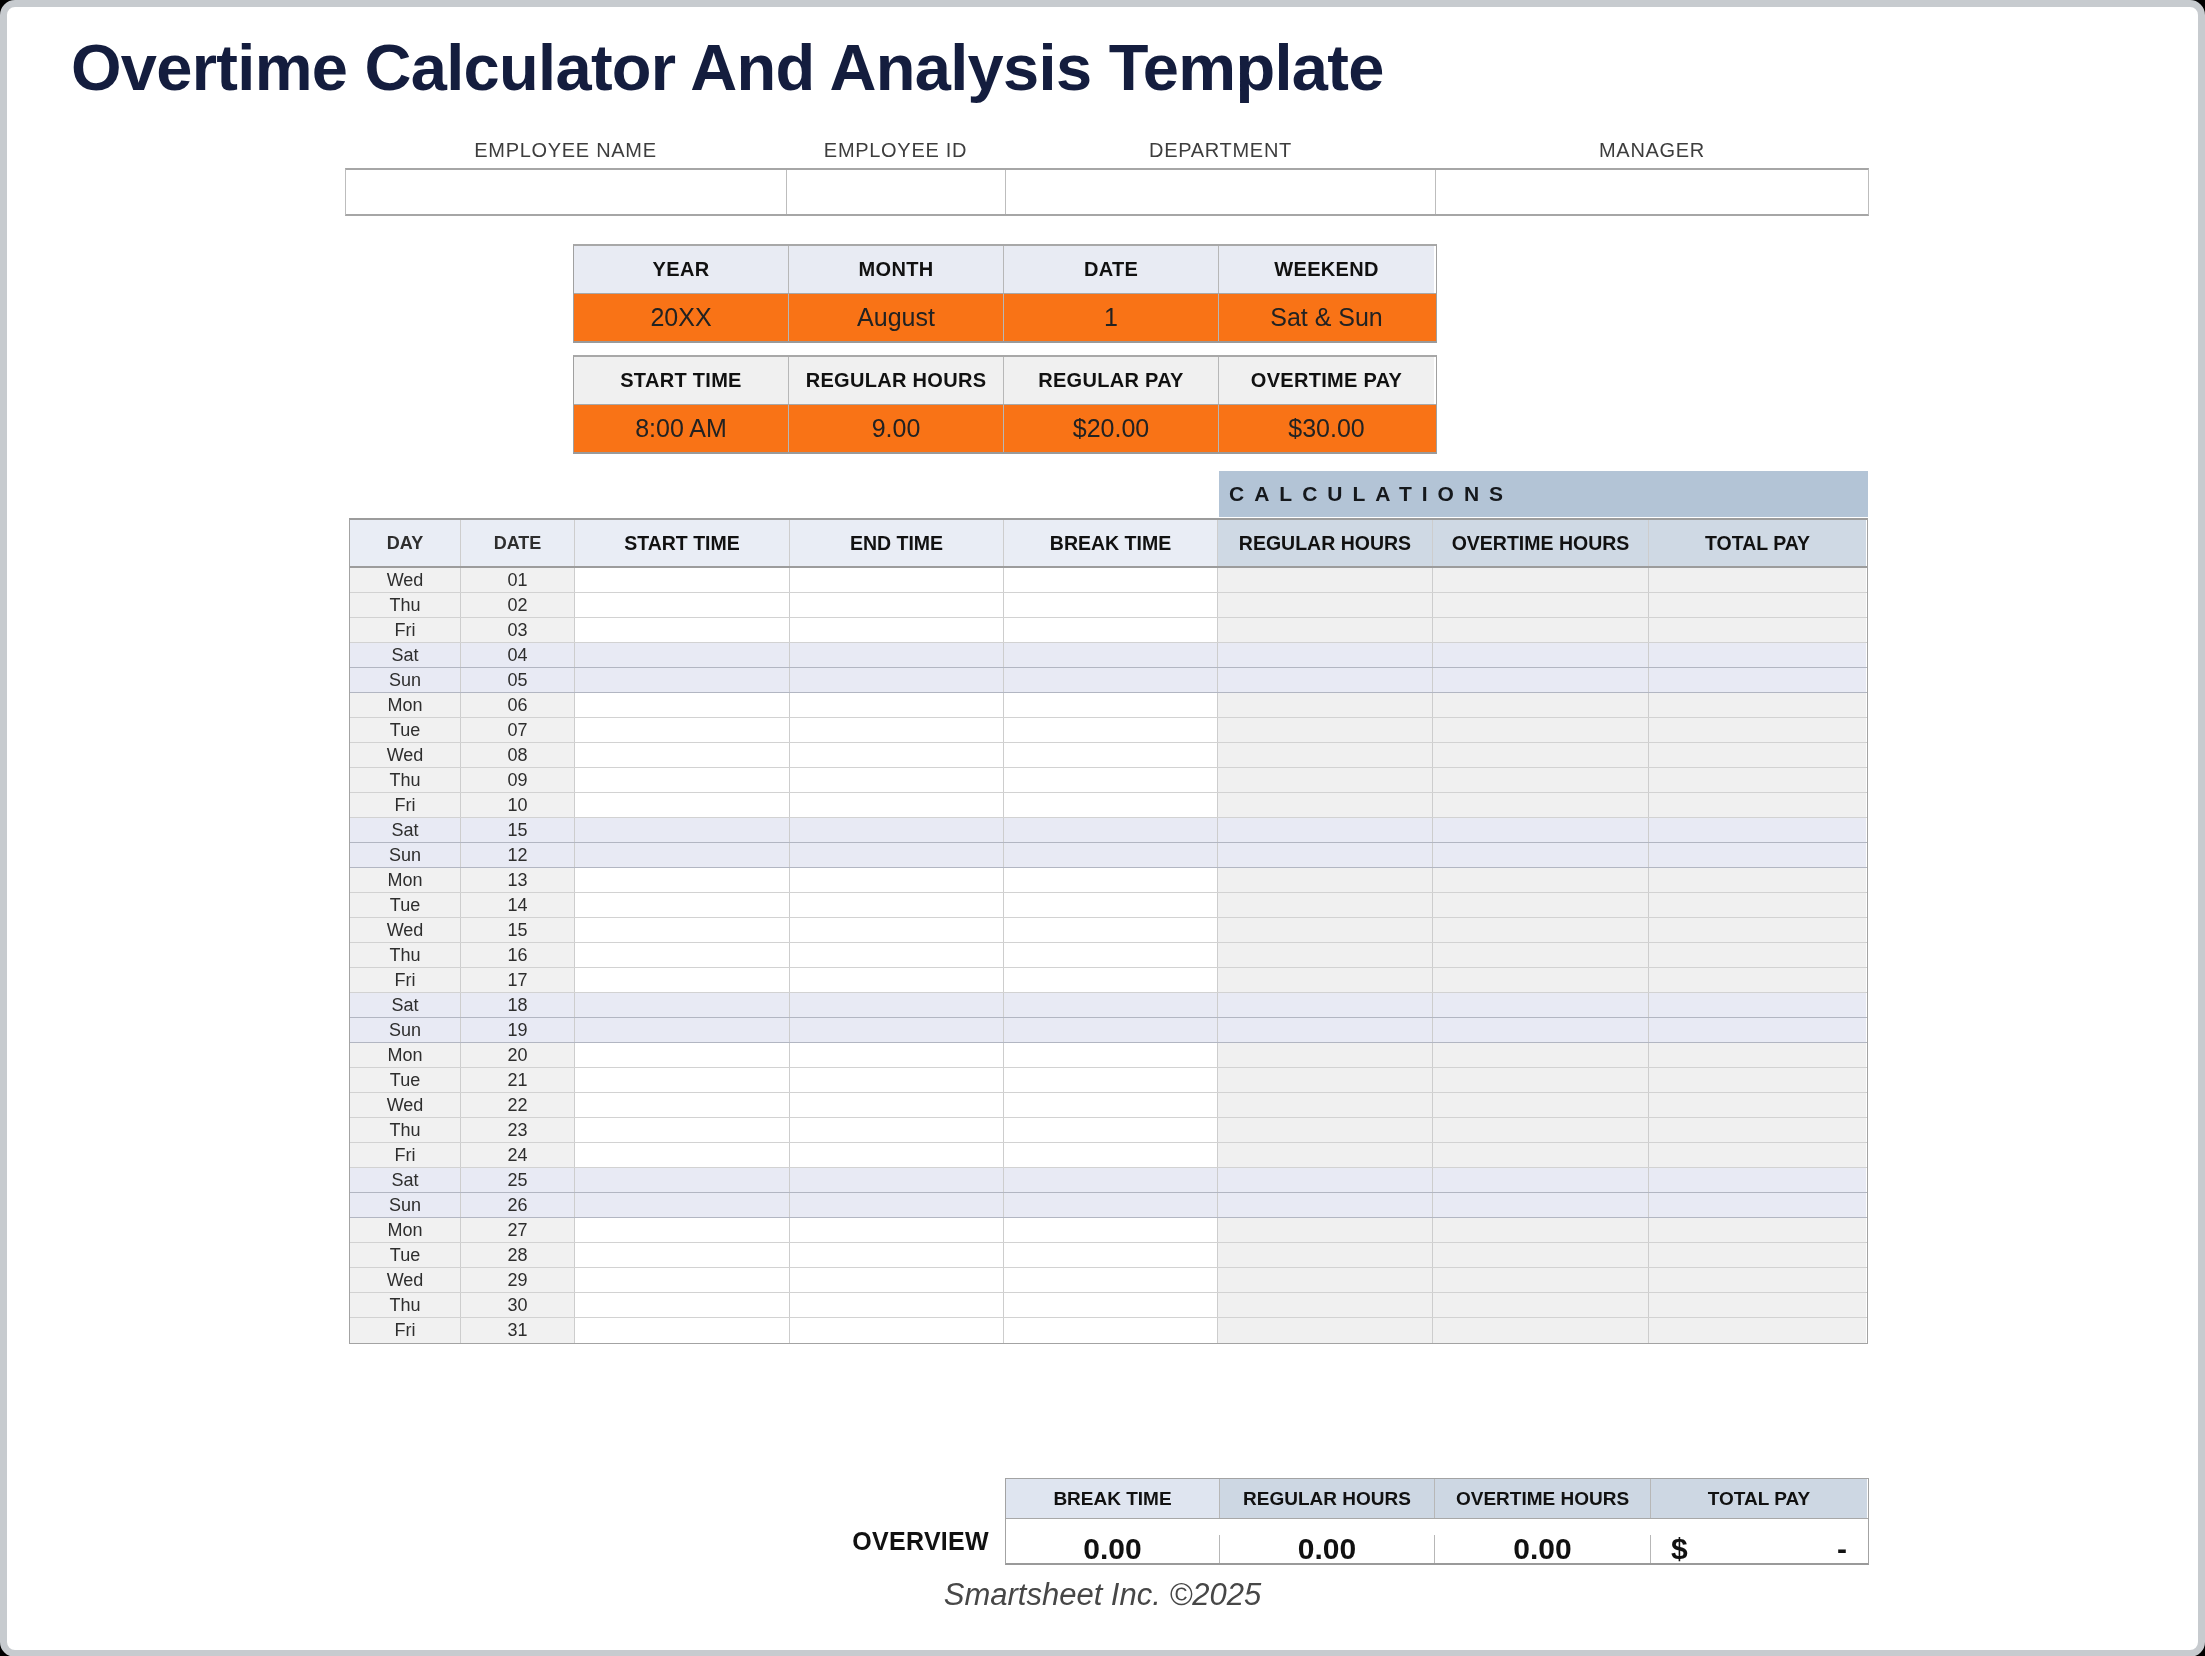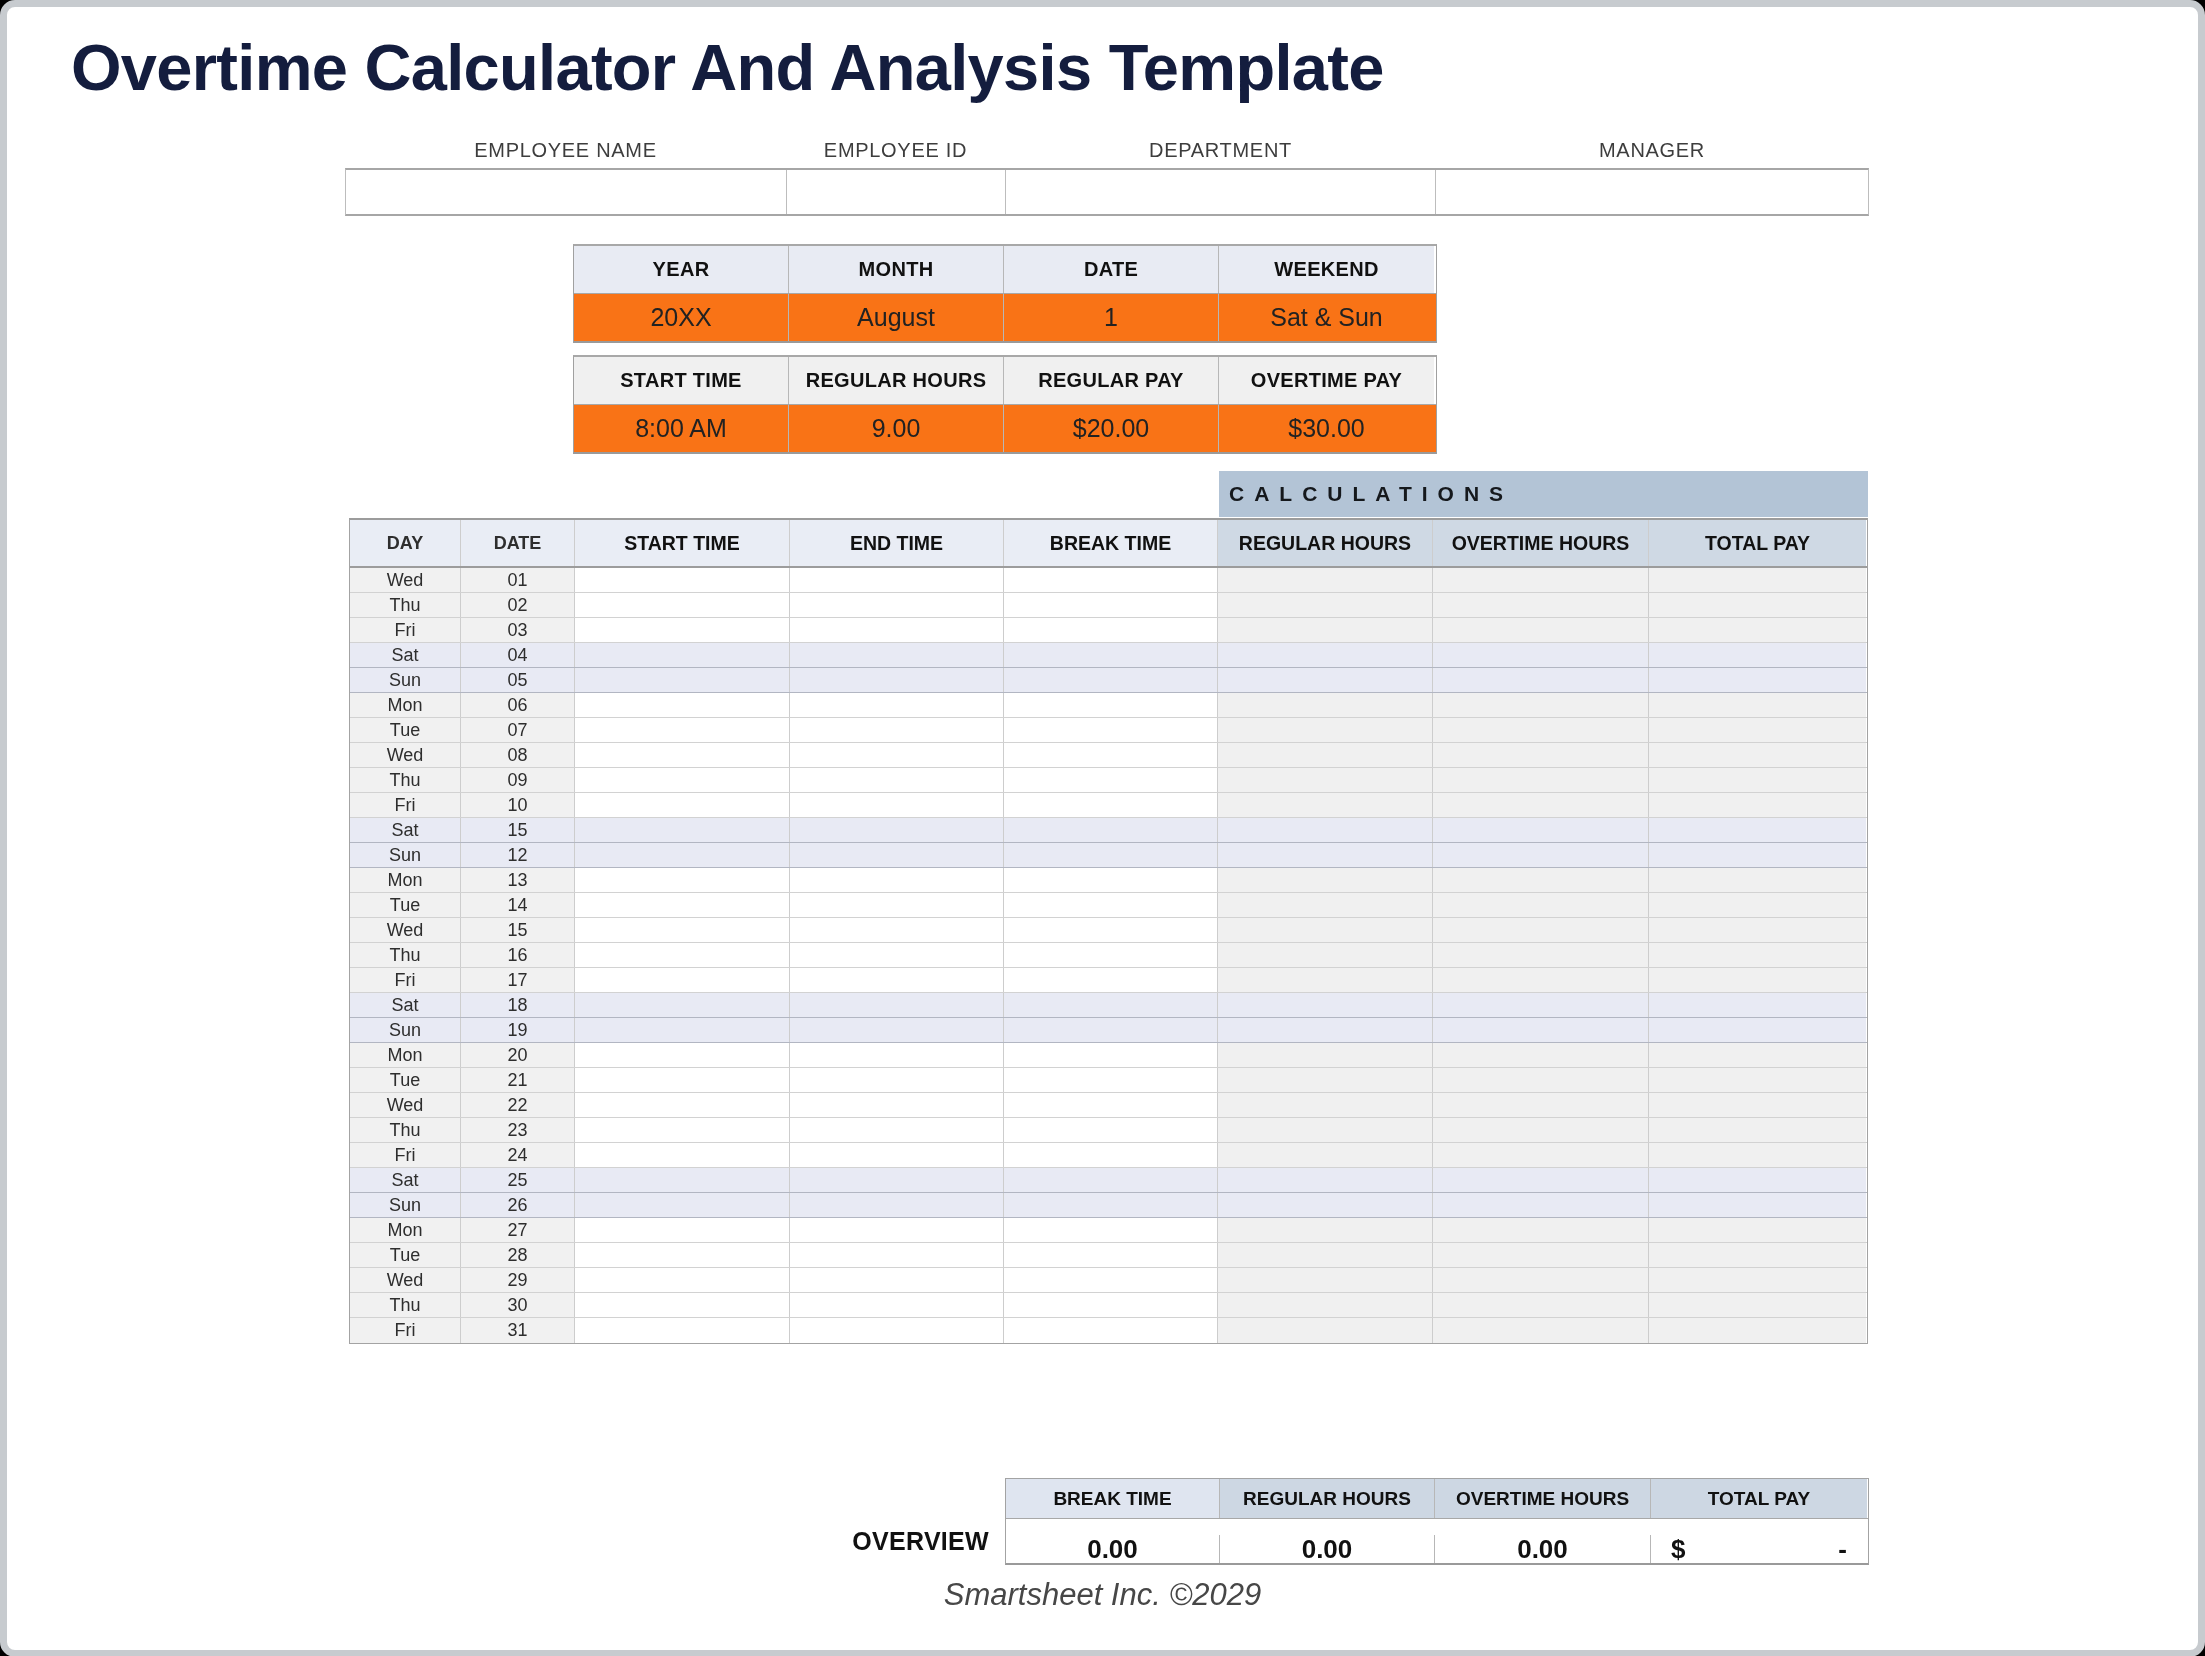--- a/index.html
+++ b/index.html
@@ -88,21 +88,21 @@
     border:1.3px solid #a3a3a3; border-bottom:2.7px solid #9a9a9a;
   }
   .ov-row { display:flex; }
   .ov-cell { border-right:1.3px solid #b7b7b7; display:flex; align-items:center; justify-content:center; }
   .ov-cell:last-child { border-right:none; }
   .ov-c1{width:214px;} .ov-c2{width:215px;} .ov-c3{width:216px;} .ov-c4{width:216px;}
   .ov-head { height:40px; border-bottom:1.3px solid #a8a8a8; }
   .ov-head .ov-cell { font-size:19px; font-weight:700; color:#111; background:#cdd7e3; }
   .ov-head .ov-c1 { background:#dfe5f0; }
   .ov-vals { height:44px; background:#fff; }
-  .ov-vals .ov-cell { font-size:26px; font-weight:700; color:#111;margin-top:16px; }
+  .ov-vals .ov-cell { font-size:30px; font-weight:700; color:#111;margin-top:16px; }
   .ov-vals .ov-c4 { justify-content:space-between; padding:0 20px; }
   .overview-label {
     position:absolute; left:673px; top:1513px; width:309px; height:43px;
     display:flex; align-items:center; justify-content:flex-end;
     font-size:25px; font-weight:700; color:#111; letter-spacing:0.3px;
   }
 
   .footer {
     position:absolute; left:0; top:1570px; width:100%;
     text-align:center; font-size:31px; font-style:italic; color:#474747;
@@ -499,16 +499,16 @@
       <div class="ov-cell ov-c1">0.00</div>
       <div class="ov-cell ov-c2">0.00</div>
       <div class="ov-cell ov-c3">0.00</div>
       <div class="ov-cell ov-c4">
         <span>$</span>
         <span>-</span>
       </div>
     </div>
   </div>
 
-  <div class="footer">Smartsheet Inc. ©2029</div>
+  <div class="footer">Smartsheet Inc. ©2025</div>
 
 </div>
 
 
 </body></html>

